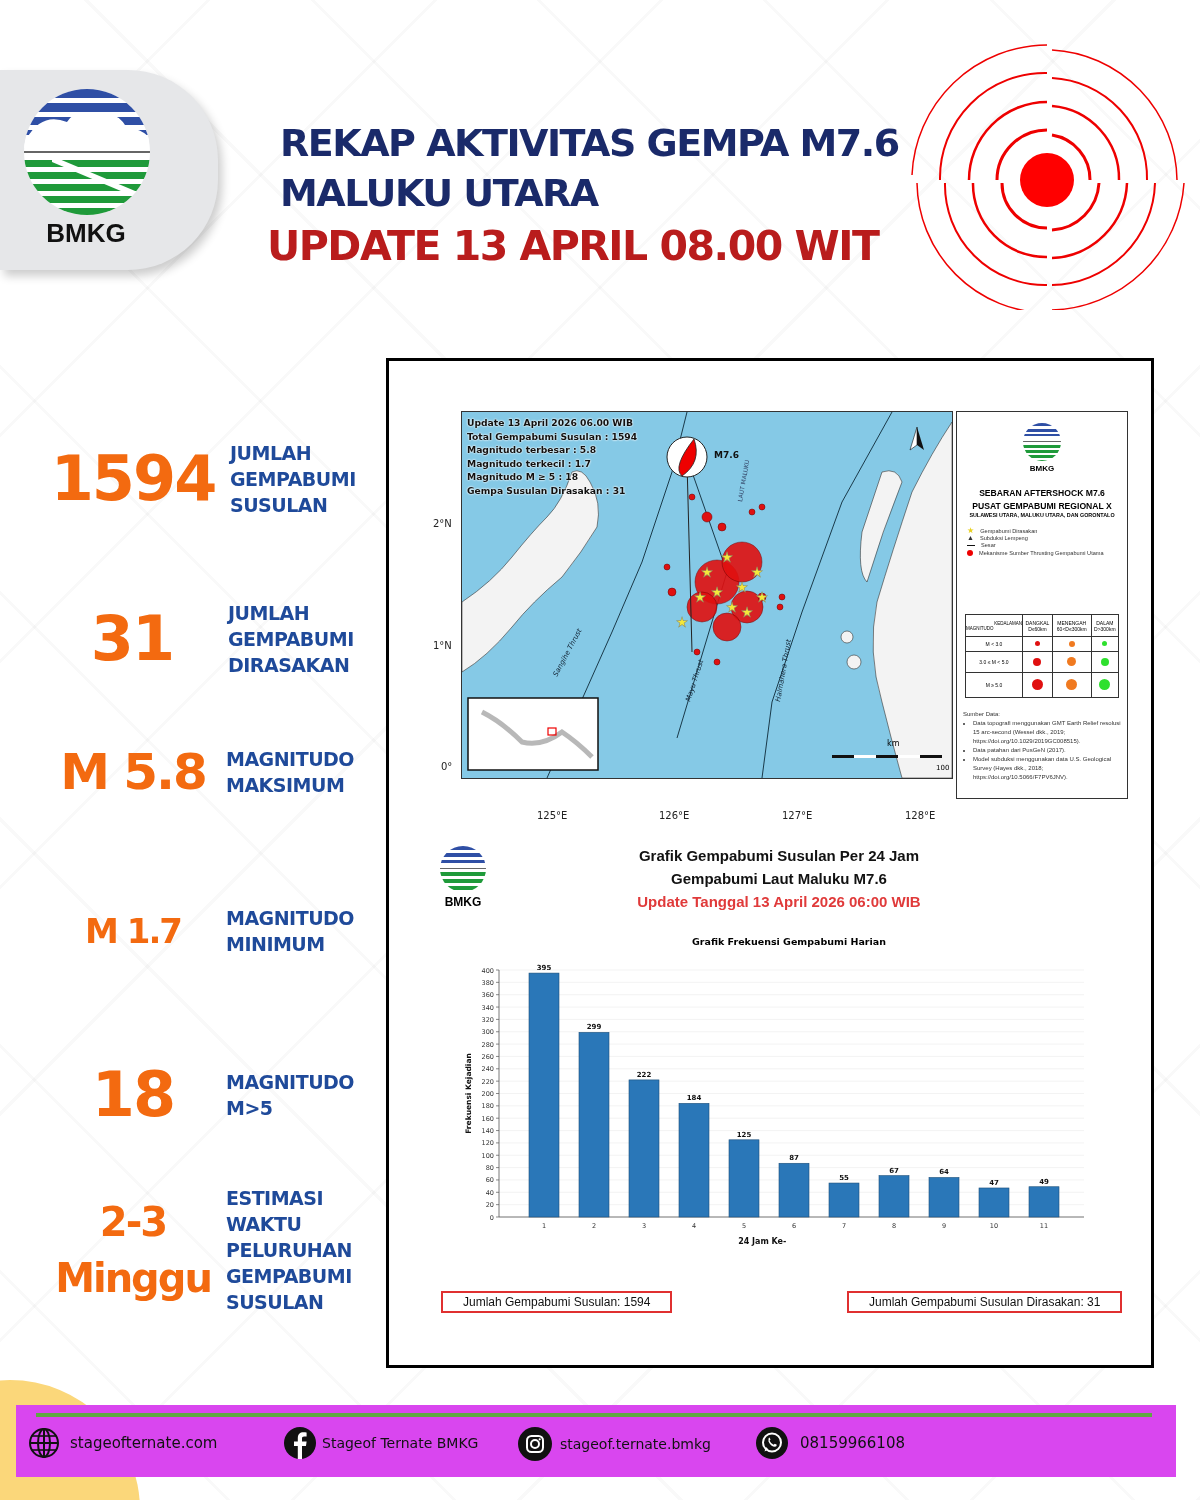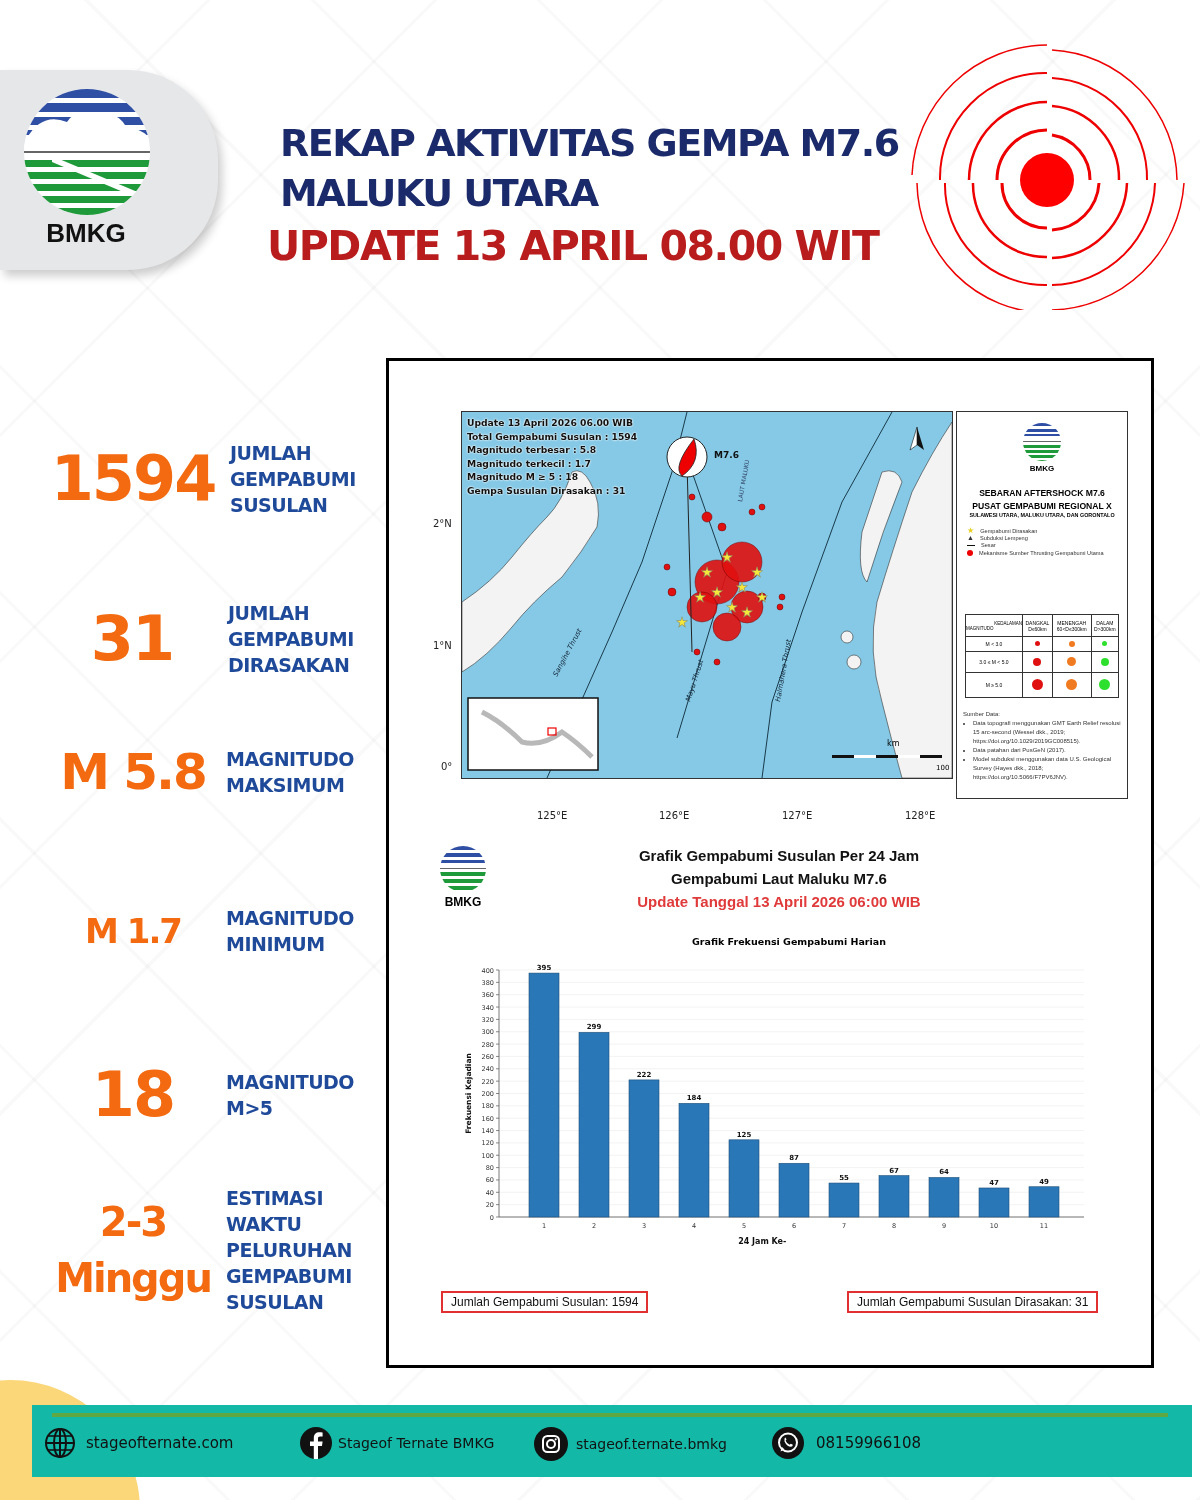--- a/index.html
+++ b/index.html
@@ -26,22 +26,22 @@
   .legend-box .t3{position:absolute;top:100px;width:100%;text-align:center;font:bold 5.4px "Liberation Sans",sans-serif;}
   .leg-item{position:absolute;left:10px;font:5.6px "Liberation Sans",sans-serif;color:#333;display:flex;align-items:center;gap:6px;}
   .depth{position:absolute;left:8px;top:202px;width:154px;height:84px;border:1px solid #333;font:5px "Liberation Sans",sans-serif;border-collapse:collapse;}
   .depth td{border:1px solid #333;text-align:center;padding:0;}
   .sources{position:absolute;left:6px;top:298px;width:160px;font:6px "Liberation Sans",sans-serif;color:#333;line-height:9px;}
   .sources ul{margin:0;padding-left:10px;}
   .chart-head{position:absolute;left:0;width:100%;top:482px;}
   .ch1,.ch2,.ch3{position:absolute;left:110px;width:560px;text-align:center;font:bold 15px "Liberation Sans",sans-serif;}
   .ch1{top:4px;color:#111}.ch2{top:27px;color:#111}.ch3{top:50px;color:#e03a3a}
   .ctitle{position:absolute;left:300px;top:575px;width:200px;text-align:center;font:bold 9.5px "DejaVu Sans",sans-serif;}
-  .sumbox{position:absolute;top:930px;border:2px solid #e03030;padding:2px 8px;font:12px "Liberation Sans",sans-serif;color:#111;}
-  .footer{position:absolute;left:32px;top:1405px;width:1160px;height:72px;background:#14b8a6;}
+  .sumbox{position:absolute;top:930px;border:2px solid #e03030;padding:2px 20px;font:12px "Liberation Sans",sans-serif;color:#111;}
+  .footer{position:absolute;left:16px;top:1405px;width:1160px;height:72px;background:#d946ef;}
   .footer .gline{position:absolute;left:20px;right:24px;top:8px;height:4px;background:#5fa843;}
   .fitem{position:absolute;top:22px;display:flex;align-items:center;gap:10px;font:15px "DejaVu Sans",sans-serif;color:#111;}
   .yblob{position:absolute;left:-120px;top:1380px;width:260px;height:260px;border-radius:50%;background:#fbd77a;}
 </style>
 </head>
 <body>
 
 <div class="bgpat"></div>
 
 <div class="logo-tab">

